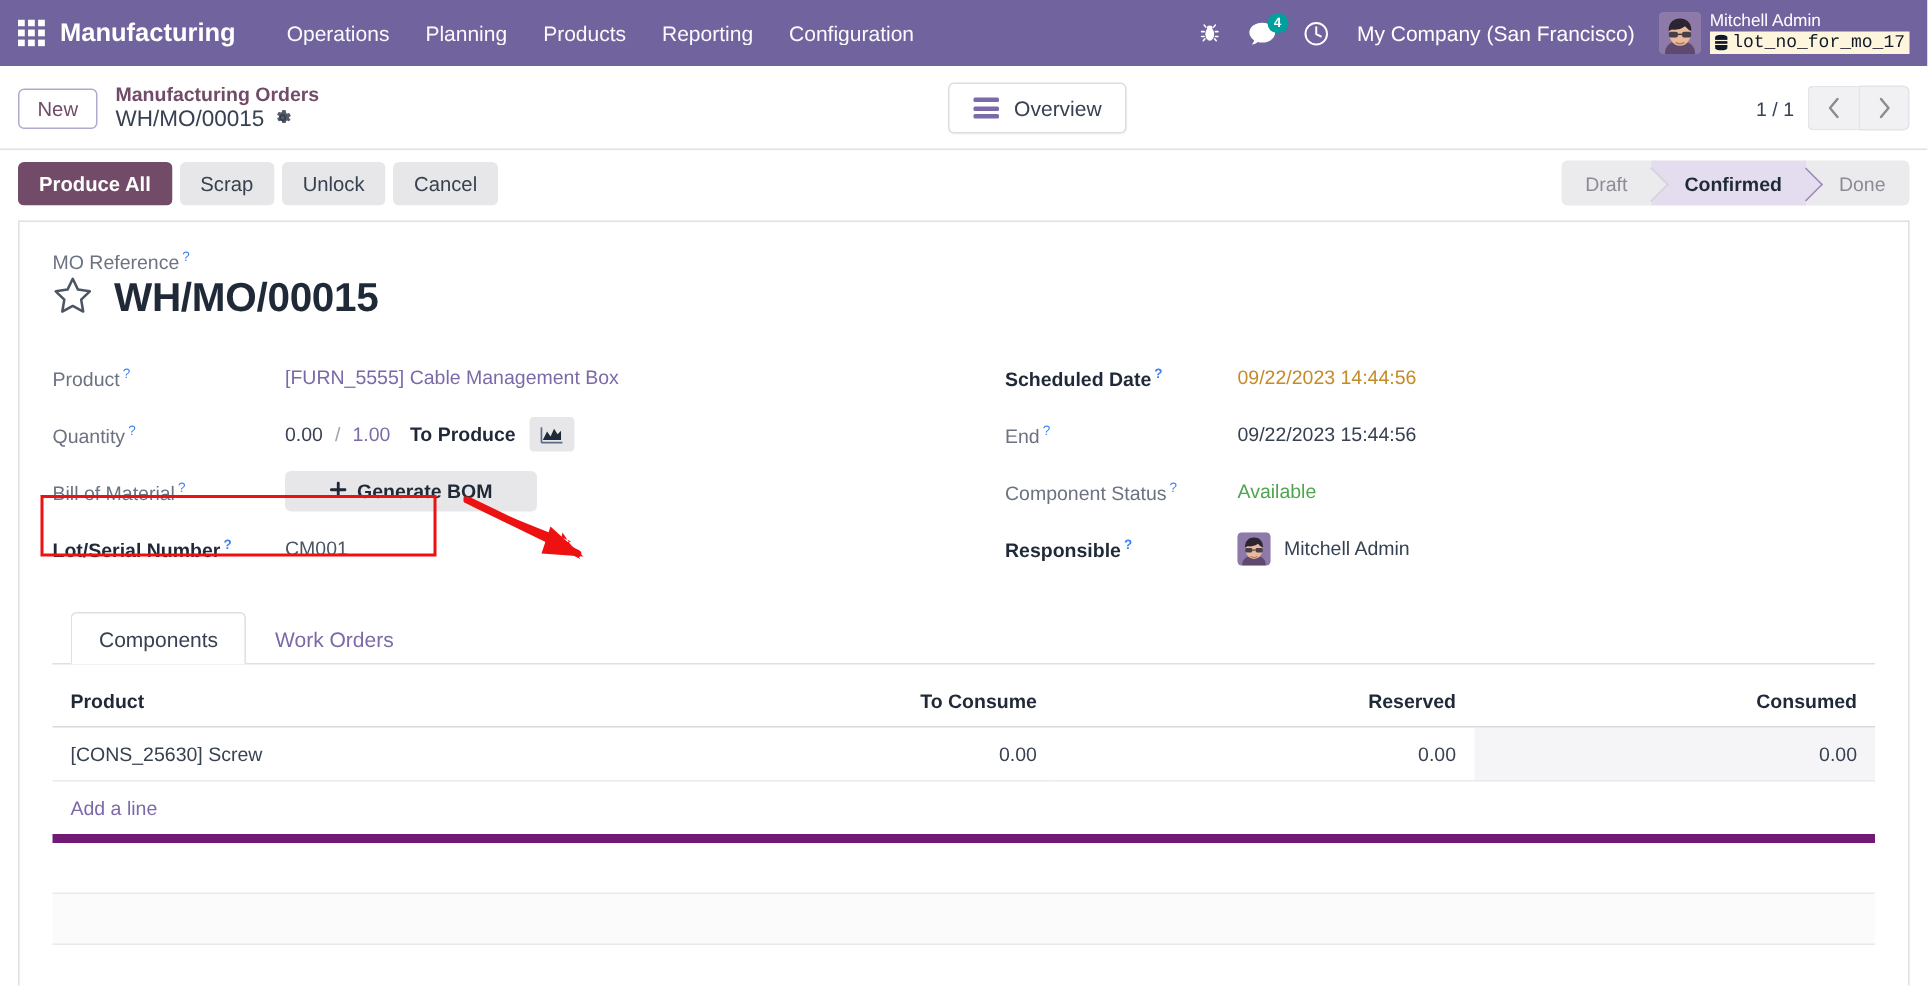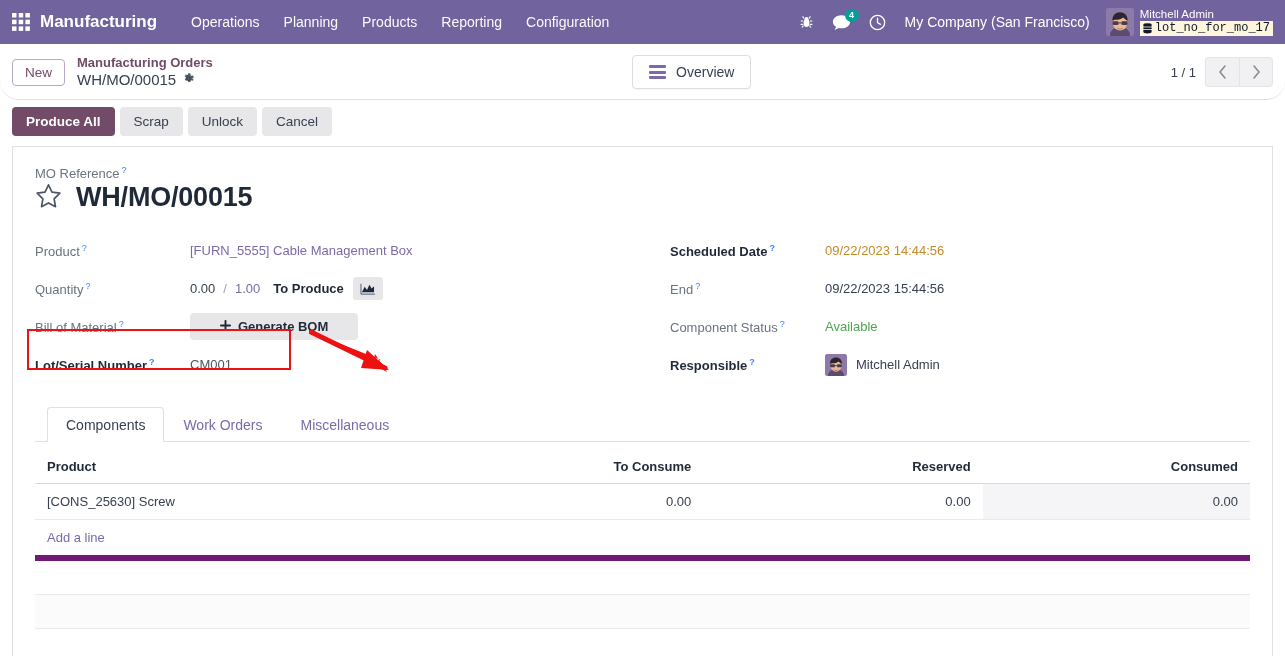--- a/index.html
+++ b/index.html
@@ -111,21 +111,20 @@
   }
 
   
   .control-panel {
     background: #ffffff;
     border-bottom: 1px solid #dfdfe4;
     padding: 8px 12px 7px 12px;
     display: flex;
     align-items: center;
     min-height: 56px;
-    border-radius: 19px;
   }
   .btn-new {
     border: 1px solid #b3a9cd;
     color: #714b67;
     background: #ffffff;
     font-size: 13.5px;
     padding: 5px 12px;
     border-radius: 4px;
     cursor: pointer;
     white-space: nowrap;
@@ -550,20 +549,25 @@
   </div>
 </div>
 
 <div class="action-bar">
   <div class="btn-group">
     <button class="btn btn-primary">Produce All</button>
     <button class="btn btn-secondary">Scrap</button>
     <button class="btn btn-secondary">Unlock</button>
     <button class="btn btn-secondary">Cancel</button>
   </div>
+  <div class="statusbar">
+    <div class="stat">Draft</div>
+    <div class="stat active">Confirmed</div>
+    <div class="stat">Done</div>
+  </div>
 </div>
 
 <div class="sheet-wrap">
   <div class="sheet">
 
     <div class="label-mo">
       <span>MO Reference</span><span class="help-q">?</span>
     </div>
 
     <div class="title-row">
@@ -689,21 +693,20 @@
     <svg class="red-arrow" width="92" height="44" viewBox="0 0 92 44" aria-hidden="true">
       <path d="M2 2 L72 30 L62 31 L78 42 L66 24 L64 33 Z" fill="#ee1111"></path>
       <path d="M2 2 L76 38" stroke="#ee1111" stroke-width="5" stroke-linecap="round"></path>
       <path d="M58 20 L80 40 L52 38 Z" fill="#ee1111"></path>
     </svg>
 
     <div class="notebook">
       <div class="tabs">
         <div class="tab active">Components</div>
         <div class="tab">Work Orders</div>
-        <div class="tab">Miscellaneous</div>
       </div>
 
       <table class="lines">
         <colgroup>
           <col style="width:32%">
             <col style="width:23%">
             <col style="width:23%">
             <col style="width:22%">
         </colgroup>
         <thead>

